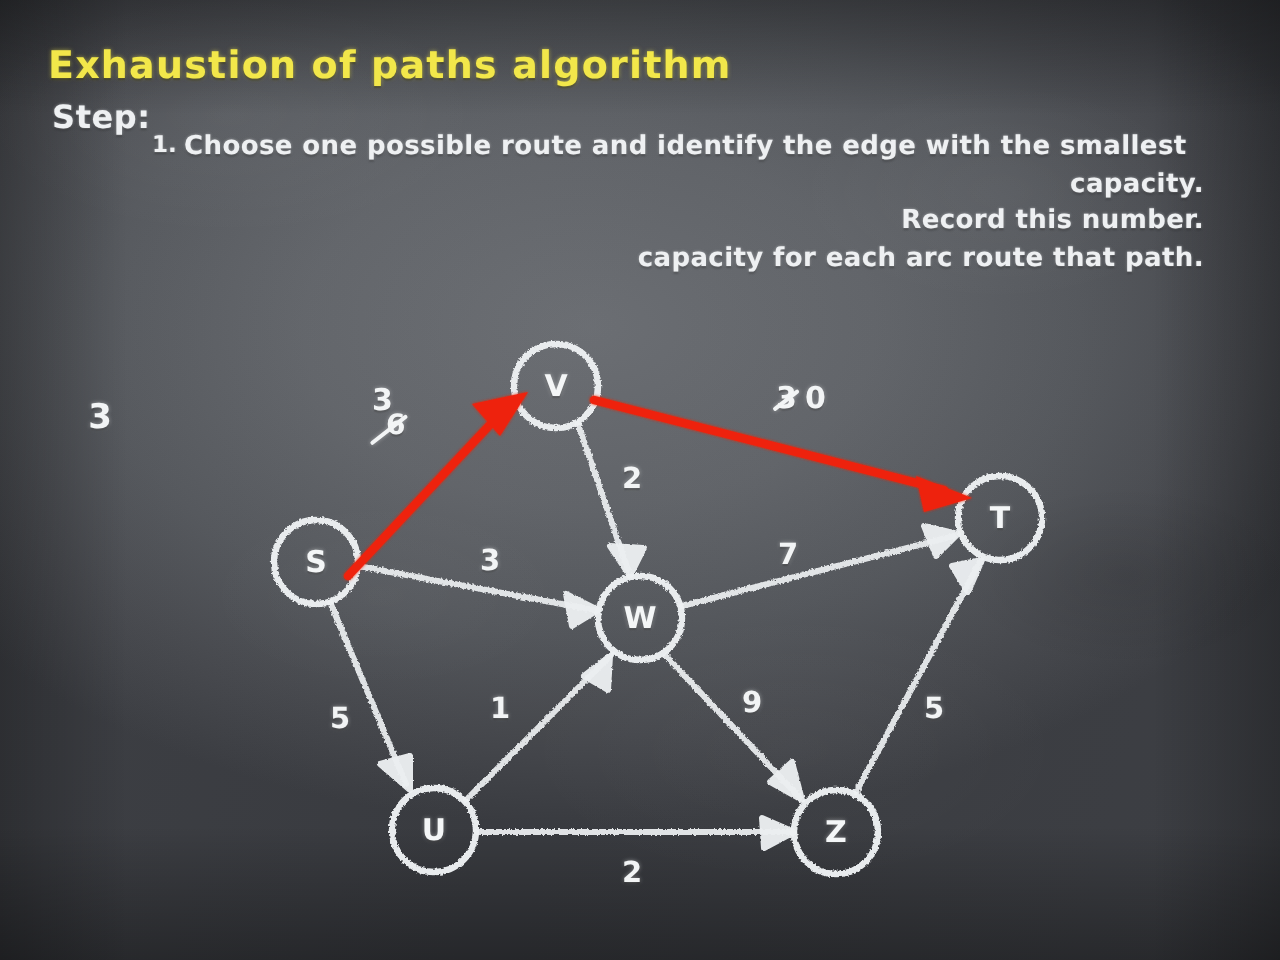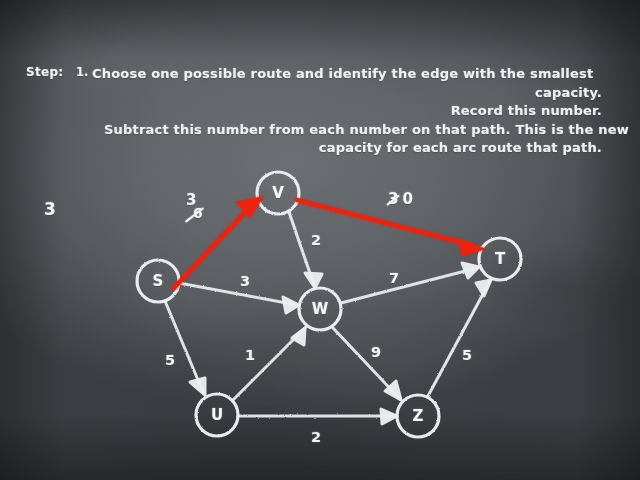--- a/index.html
+++ b/index.html
@@ -45,22 +45,22 @@
     color:#f2e74a;
     letter-spacing:.6px;
     text-shadow:0 0 2px rgba(242,231,74,.55), 0 1px 1px rgba(0,0,0,.45);
     white-space:nowrap;
   }
   .chalk-text{
     color:#eef0f2;
     text-shadow:0 0 1.4px rgba(238,240,242,.5), 0 1px 1px rgba(0,0,0,.35);
   }
   .step-label{
-    position:absolute;left:26px;top:65px;
-    font-size:12px;font-weight:bold;letter-spacing:.3px;
+    position:absolute;left:26px;top:49px;
+    font-size:16px;font-weight:bold;letter-spacing:.3px;
   }
   .step-num{
     position:absolute;left:76px;top:65px;
     font-size:11.5px;font-weight:bold;
   }
   .body-lines{
     position:absolute;left:92px;top:65px;width:510px;
     font-size:13px;font-weight:bold;line-height:18.5px;
     letter-spacing:.2px;
   }
@@ -206,30 +206,30 @@
       <line x1="174" y1="288" x2="250" y2="207" stroke="#ee2211" stroke-width="4.2" stroke-linecap="round"></line>
       <polygon points="264,196 236,202 250,218" fill="#ee2211"></polygon>
 
       <line x1="297" y1="200" x2="472" y2="245" stroke="#ee2211" stroke-width="4.2" stroke-linecap="round"></line>
       <polygon points="486,249 458,238 462,256" fill="#ee2211"></polygon>
     </g>
   </svg>
 
   <div class="layer" id="textlayer">
 
+    <div class="title">Exhaustion of paths algorithm</div>
 
     <div class="step-label chalk-text">Step:</div>
 
     <div class="step-num chalk-text">1.</div>
 
     <div class="body-lines chalk-text">
       <span class="ln">Choose one possible route and identify the edge with the smallest</span>
       <span class="ln indent">capacity.</span>
       <span class="ln indent">Record this number.</span>
-      <span class="ln indent">Subtract this number from each number on that path. This is the new</span>
       <span class="ln indent">capacity for each arc route that path.</span>
     </div>
 
     <div class="node-letter" style="left:158px;top:281px;">S</div>
     <div class="node-letter" style="left:278px;top:193px;">V</div>
     <div class="node-letter" style="left:320px;top:309px;">W</div>
     <div class="node-letter" style="left:500px;top:259px;">T</div>
     <div class="node-letter" style="left:217px;top:415px;">U</div>
     <div class="node-letter" style="left:418px;top:416px;">Z</div>
 

